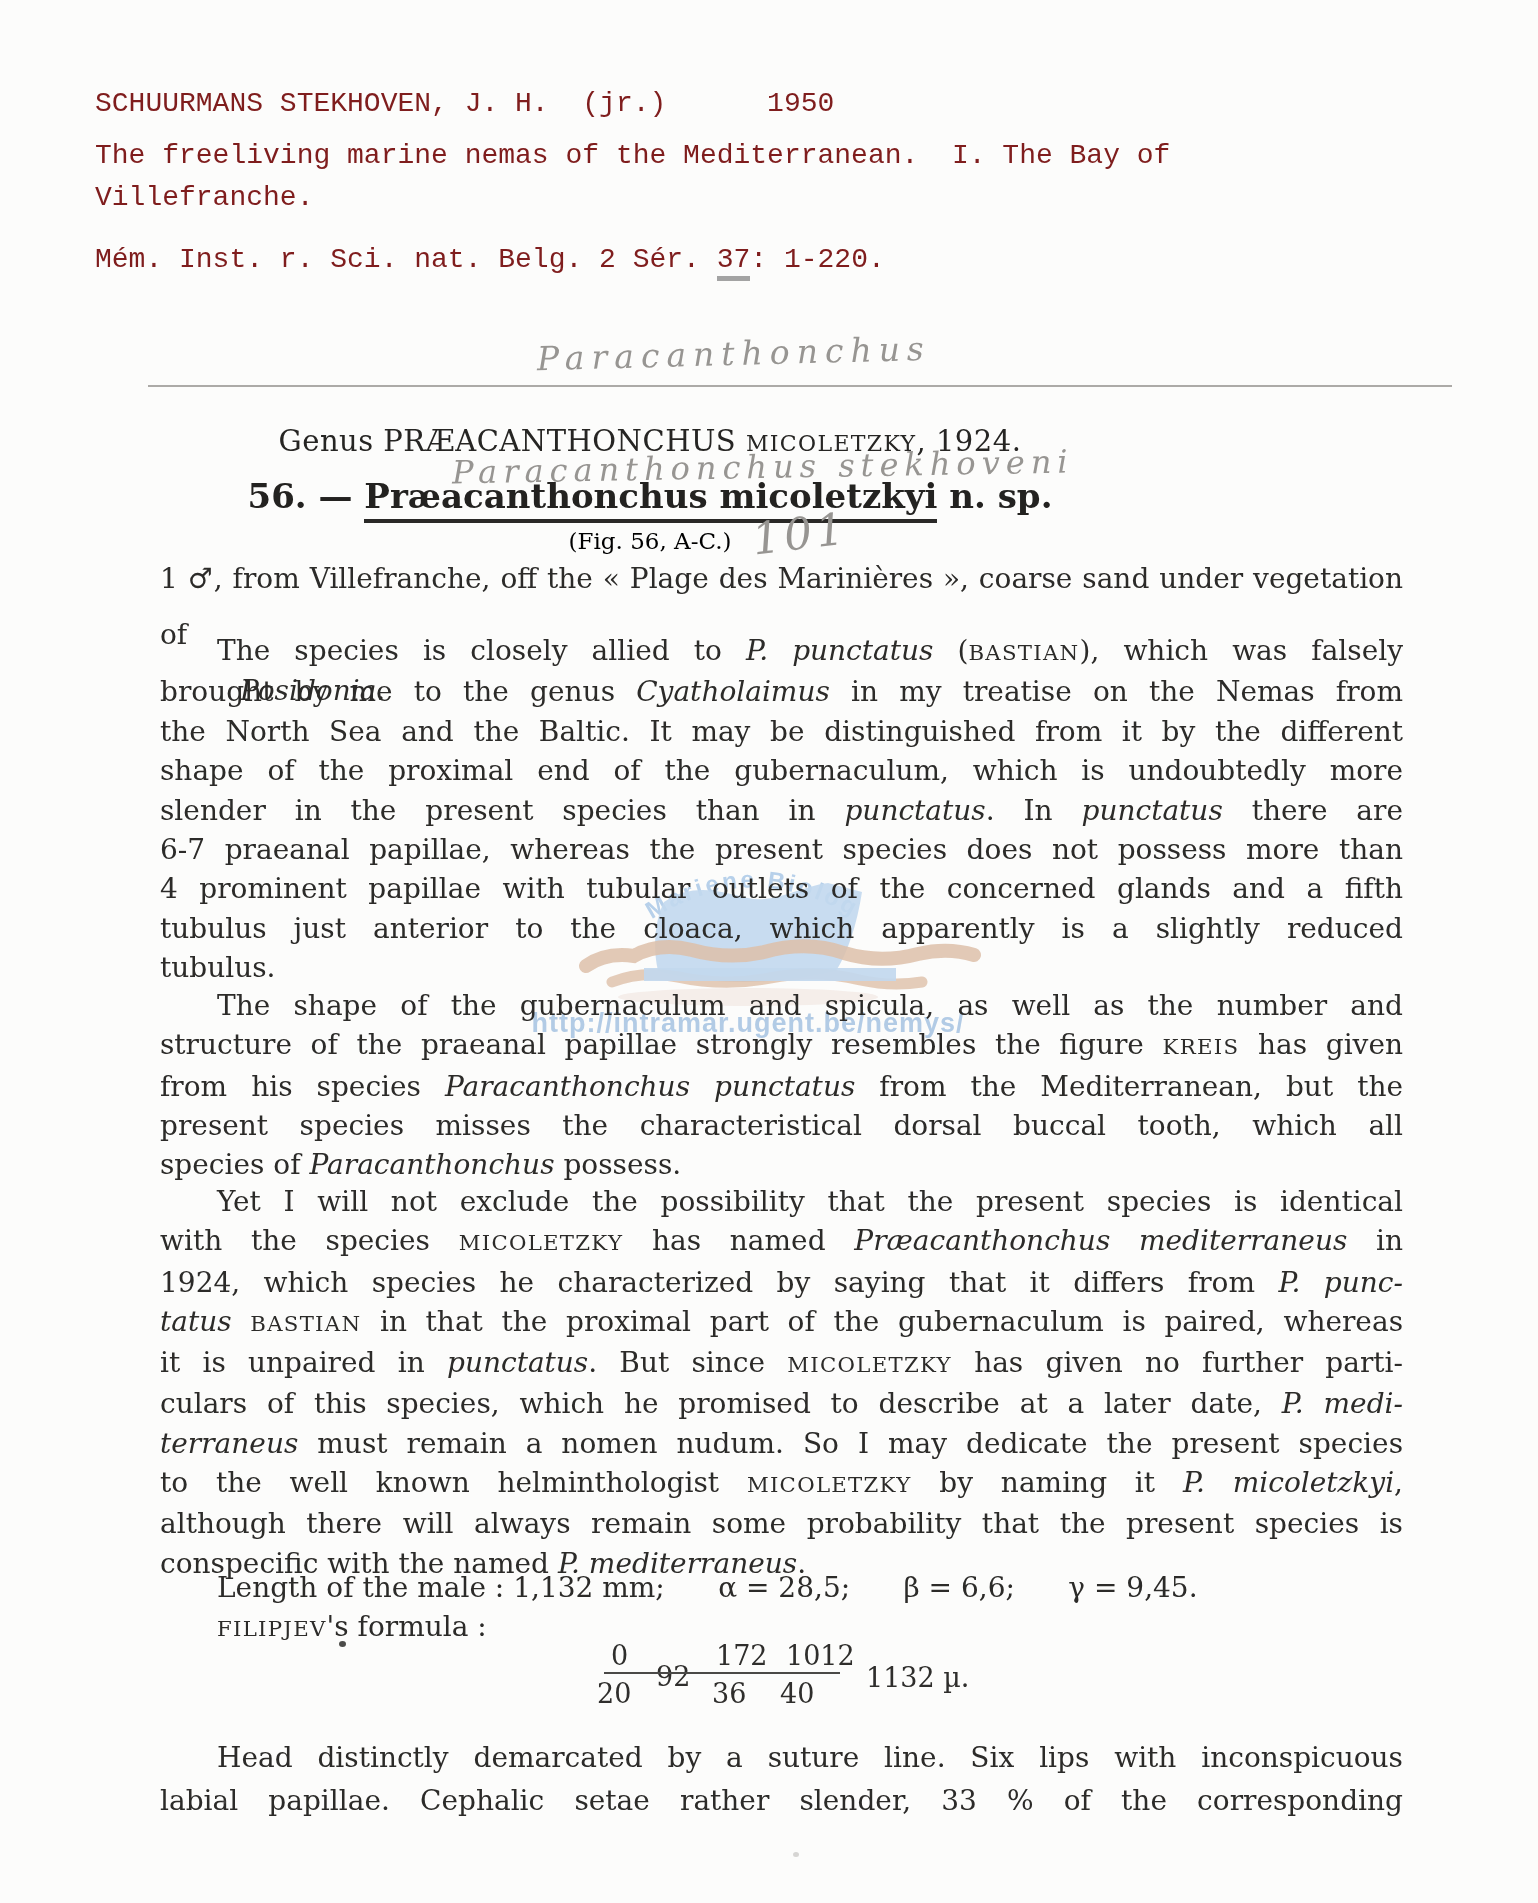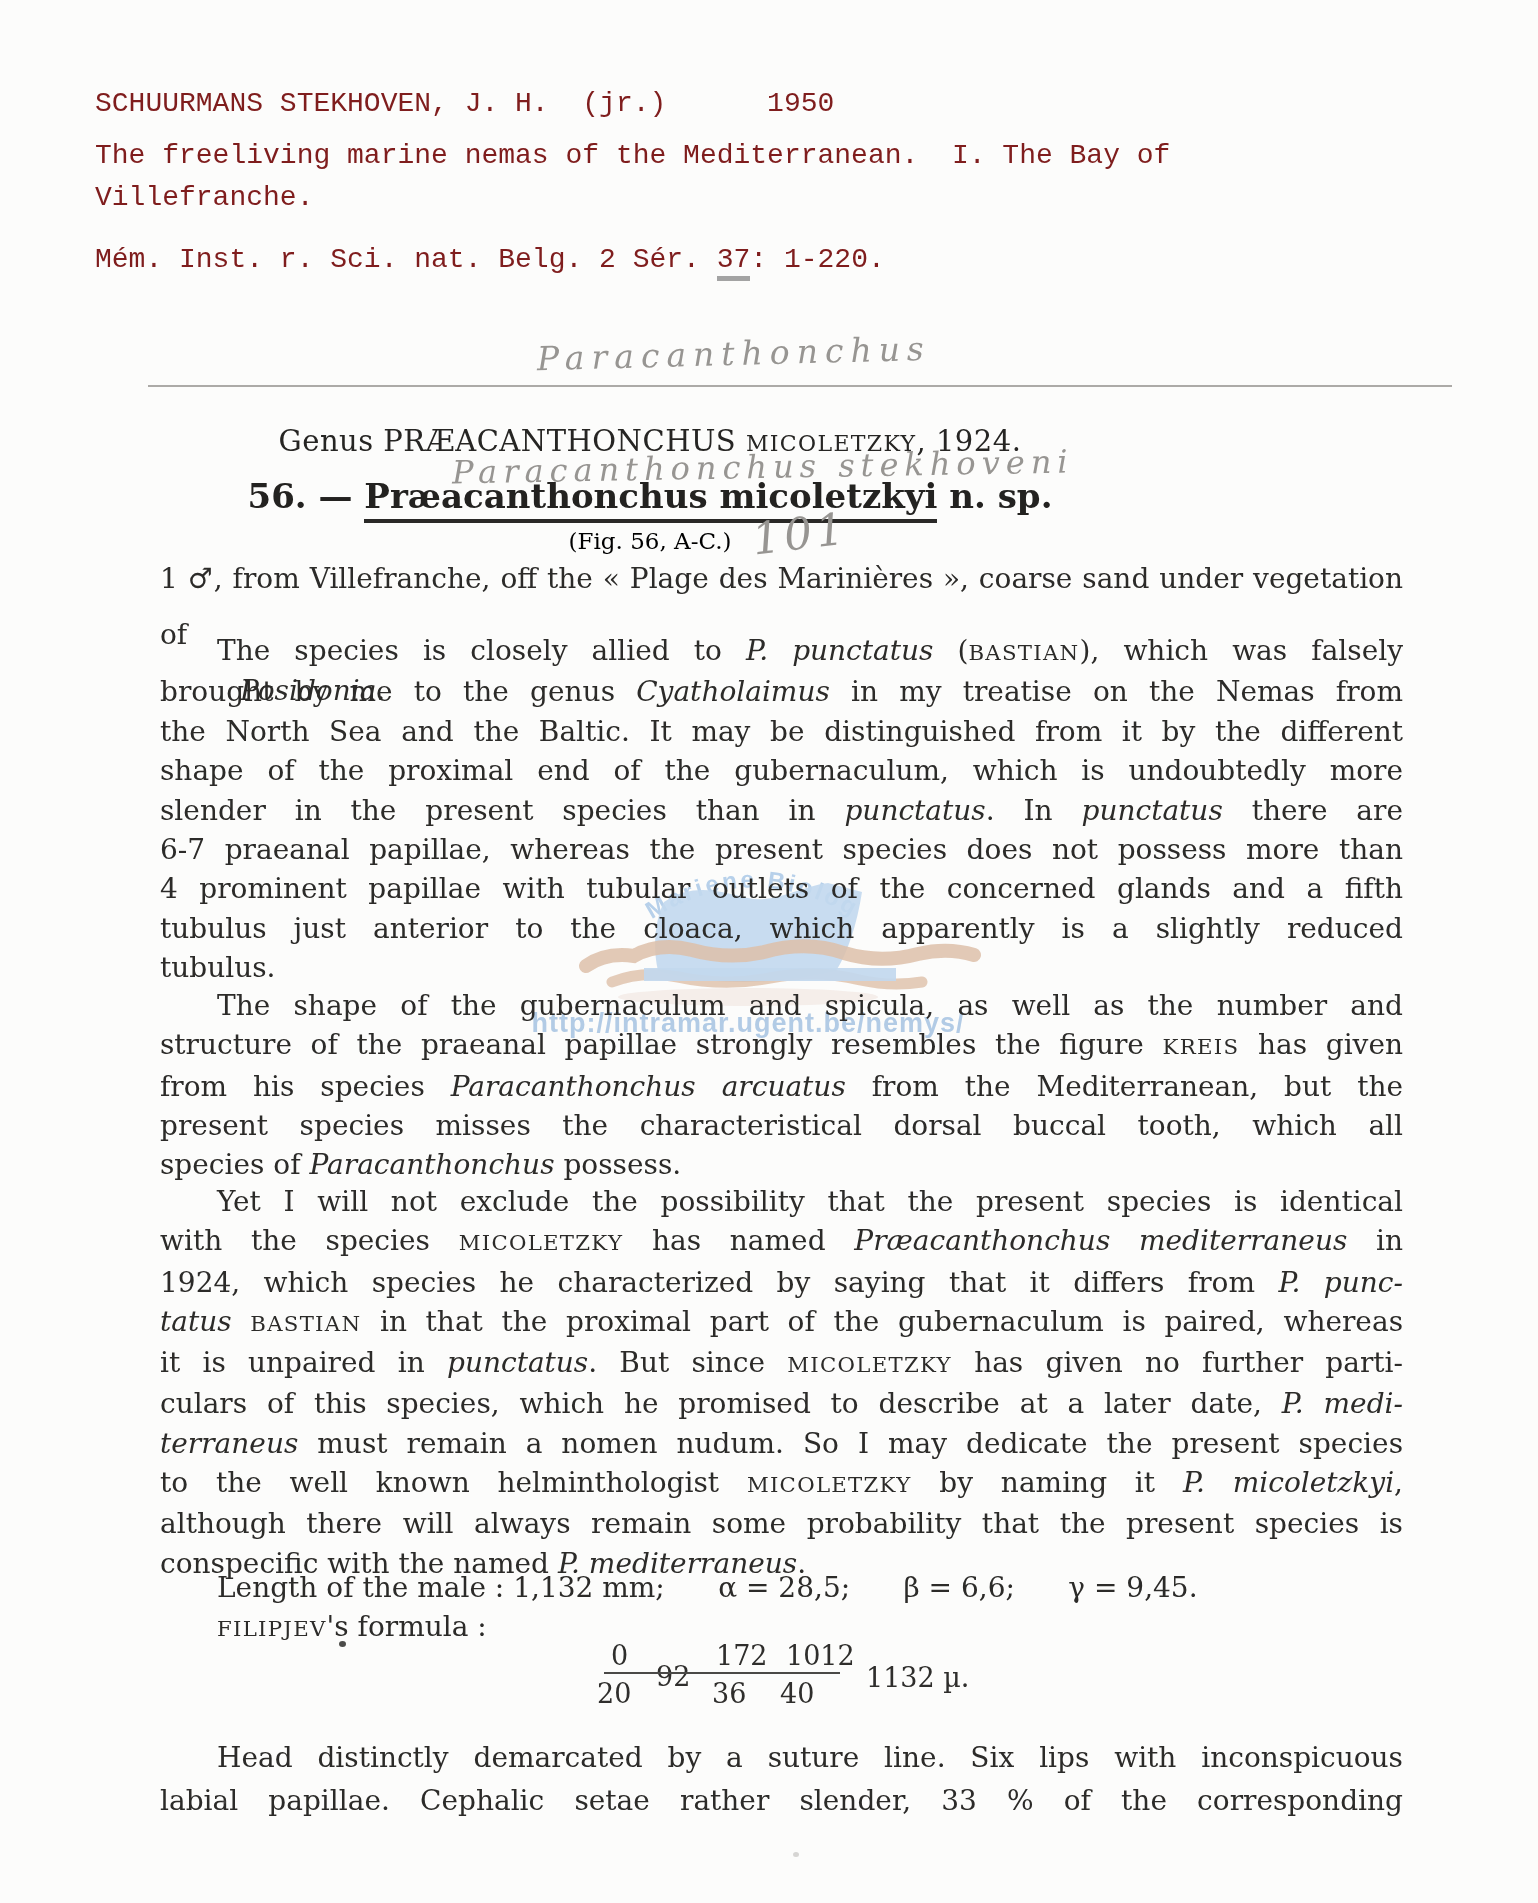--- a/index.html
+++ b/index.html
@@ -90,21 +90,21 @@
       <div class="jline">shape of the proximal end of the gubernaculum, which is undoubtedly more</div>
       <div class="jline">slender in the present species than in <i>punctatus</i>.  In <i>punctatus</i> there are</div>
       <div class="jline">6-7 praeanal papillae, whereas the present species does not possess more than</div>
       <div class="jline">4 prominent papillae with tubular outlets of the concerned glands and a fifth</div>
       <div class="jline">tubulus just anterior to the cloaca, which apparently is a slightly reduced</div>
       <div class="jline last">tubulus.</div>
     </div>
   <div class="para indent" style="top:986px;line-height:39.3px;">
       <div class="jline">The shape of the gubernaculum and spicula, as well as the number and</div>
       <div class="jline">structure of the praeanal papillae strongly resembles the figure <span class="sc">Kreis</span> has given</div>
-      <div class="jline">from his species <i>Paracanthonchus arcuatus</i> from the Mediterranean, but the</div>
+      <div class="jline">from his species <i>Paracanthonchus punctatus</i> from the Mediterranean, but the</div>
       <div class="jline">present species misses the characteristical dorsal buccal tooth, which all</div>
       <div class="jline last">species of <i>Paracanthonchus</i> possess.</div>
     </div>
   <div class="para indent" style="top:1182px;line-height:39.3px;">
       <div class="jline">Yet I will not exclude the possibility that the present species is identical</div>
       <div class="jline">with the species <span class="sc">Micoletzky</span> has named <i>Præacanthonchus mediterraneus</i> in</div>
       <div class="jline">1924, which species he characterized by saying that it differs from <i>P. punc-</i></div>
       <div class="jline"><i>tatus</i> <span class="sc">Bastian</span> in that the proximal part of the gubernaculum is paired, whereas</div>
       <div class="jline">it is unpaired in <i>punctatus</i>.  But since <span class="sc">Micoletzky</span> has given no further parti-</div>
       <div class="jline">culars of this species, which he promised to describe at a later date, <i>P. medi-</i></div>

